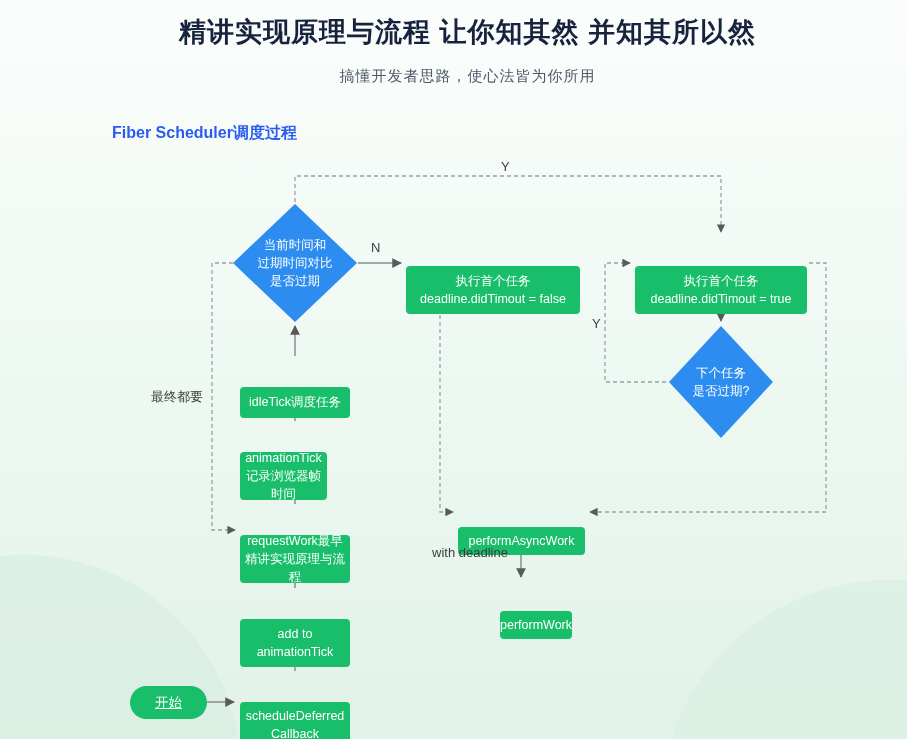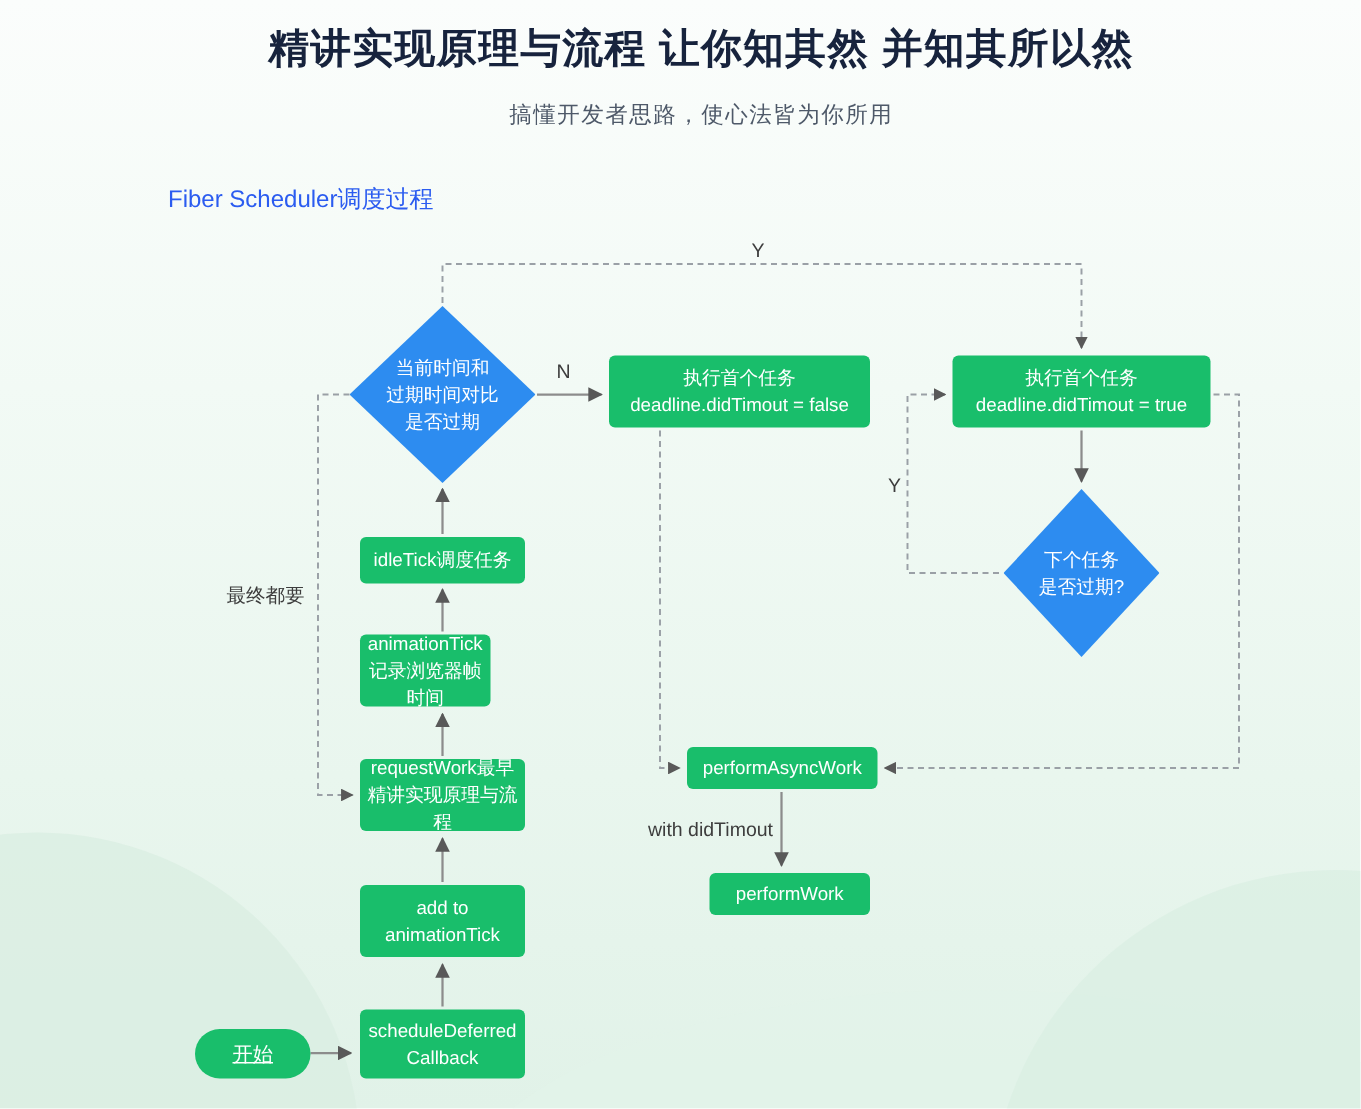--- a/index.html
+++ b/index.html
@@ -19,53 +19,53 @@
   .blob-right { left: 660px;  top: 580px; width: 460px; height: 460px; background: #d9eee2; opacity: .65; }
   .blob-mid   { left: 300px;  top: 660px; width: 700px; height: 300px; background: #e2f3ea; opacity: .6; }
 
   
   .header { position: absolute; left: 0; top: 14px; width: 100%; text-align: center; transform: translateX(14px); }
   .page-title { font-size: 27px; font-weight: 700; color: #17233d; letter-spacing: 1px; }
   .page-subtitle { margin-top: 17px; font-size: 15px; color: #4e5969; letter-spacing: 1px; }
 
   .diagram-heading {
     position: absolute; left: 112px; top: 123px;
-    font-size: 16px; font-weight: 400; color: #2b5cf0;
+    font-size: 16px; font-weight: 700; color: #2b5cf0;
   }
 
   
   svg.connectors { position: absolute; left: 0; top: 0; pointer-events: none; }
   .solid-edge  { stroke: #8c8c8c; stroke-width: 1.5; fill: none; }
   .dashed-edge { stroke: #9aa0a6; stroke-width: 1.3; fill: none; stroke-dasharray: 4 3; }
 
   
   .node {
     position: absolute; display: flex; align-items: center; justify-content: center;
     text-align: center; color: #ffffff; white-space: pre-line;
     font-size: 12.5px; line-height: 1.45;
   }
-  .proc { background: #19be6b; border-radius: 4px; }
+  .proc { background: #19be6b; border-radius: 4px; margin-top: 29px; }
   .pill { background: #19be6b; border-radius: 17px; font-size: 13.5px; }
   .decision {
     background: #2d8cf0;
     clip-path: polygon(50% 0%, 100% 50%, 50% 100%, 0% 50%);
   }
 
   .n-start        { left: 130px; top: 686px; width: 77px;  height: 33px; text-decoration: underline; }
   .n-schedule     { left: 240px; top: 673px; width: 110px; height: 46px; text-align: center; }
   .n-addlist      { left: 240px; top: 590px; width: 110px; height: 48px; }
   .n-requestwork  { left: 240px; top: 506px; width: 110px; height: 48px; }
   .n-animation    { left: 240px; top: 423px; width: 87px; height: 48px; }
   .n-idletick     { left: 240px; top: 358px; width: 110px; height: 31px; }
   .n-expirecheck  { left: 233px; top: 204px; width: 124px; height: 118px; }
   .n-execfalse    { left: 406px; top: 237px; width: 174px; height: 48px; }
   .n-exectrue     { left: 635px; top: 237px; width: 172px; height: 48px; }
   .n-nexttask     { left: 669px; top: 326px; width: 104px; height: 112px; }
   .n-performasync { left: 458px; top: 498px; width: 127px; height: 28px; }
-  .n-performwork  { left: 473px; top: 582px; width: 107px;  height: 28px; }
+  .n-performwork  { left: 500px; top: 582px; width: 72px;  height: 28px; }
 
   
   .edge-label { position: absolute; font-size: 13px; color: #3d3d3d; }
   .l-no           { left: 371px; top: 240px; }
   .l-yes-top      { left: 501px; top: 159px; }
   .l-yes-loop     { left: 592px; top: 316px; }
   .l-eventually   { left: 151px; top: 388px; }
   .l-withdeadline { left: 432px; top: 545px; }
 </style>
 </head>
@@ -138,15 +138,15 @@
 是否过期?</div>
 
   <div class="node proc n-performasync">performAsyncWork</div>
 
   <div class="node proc n-performwork">performWork</div>
 
   <div class="edge-label l-no">N</div>
   <div class="edge-label l-yes-top">Y</div>
   <div class="edge-label l-yes-loop">Y</div>
   <div class="edge-label l-eventually">最终都要</div>
-  <div class="edge-label l-withdeadline">with didTimout</div>
+  <div class="edge-label l-withdeadline">with deadline</div>
 
 </div>
 
 </body></html>

